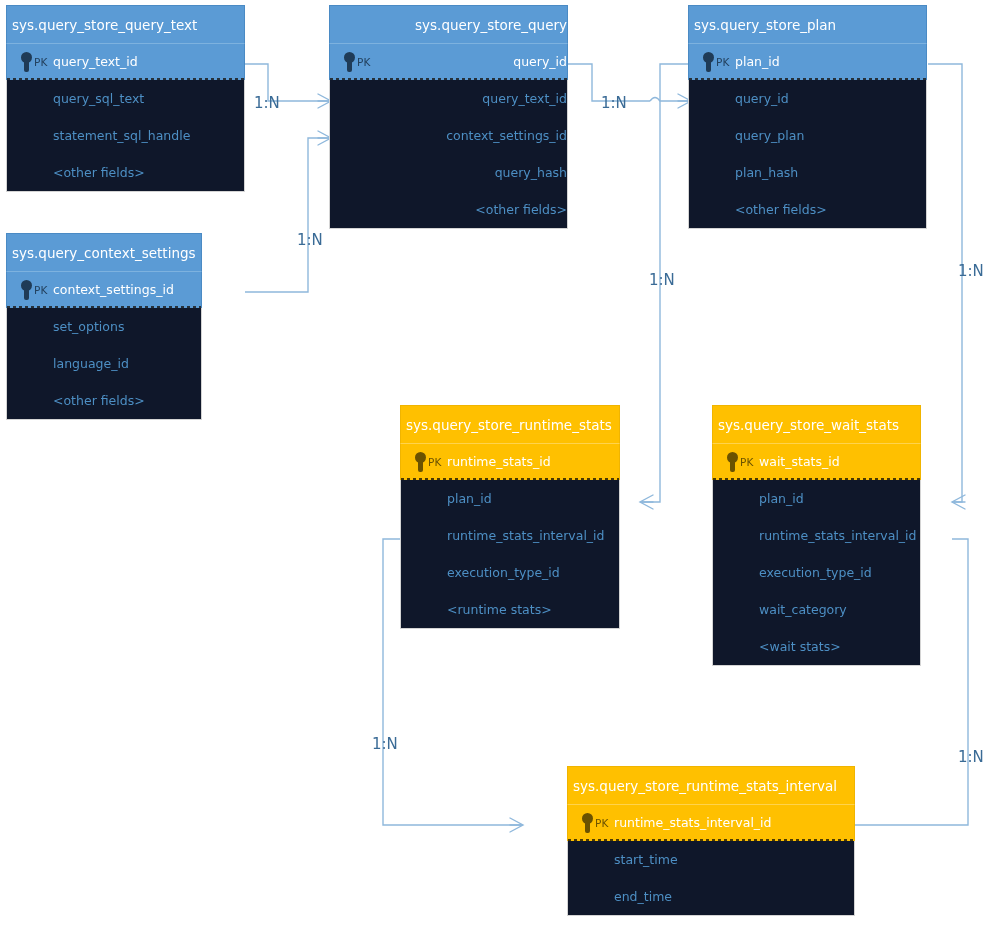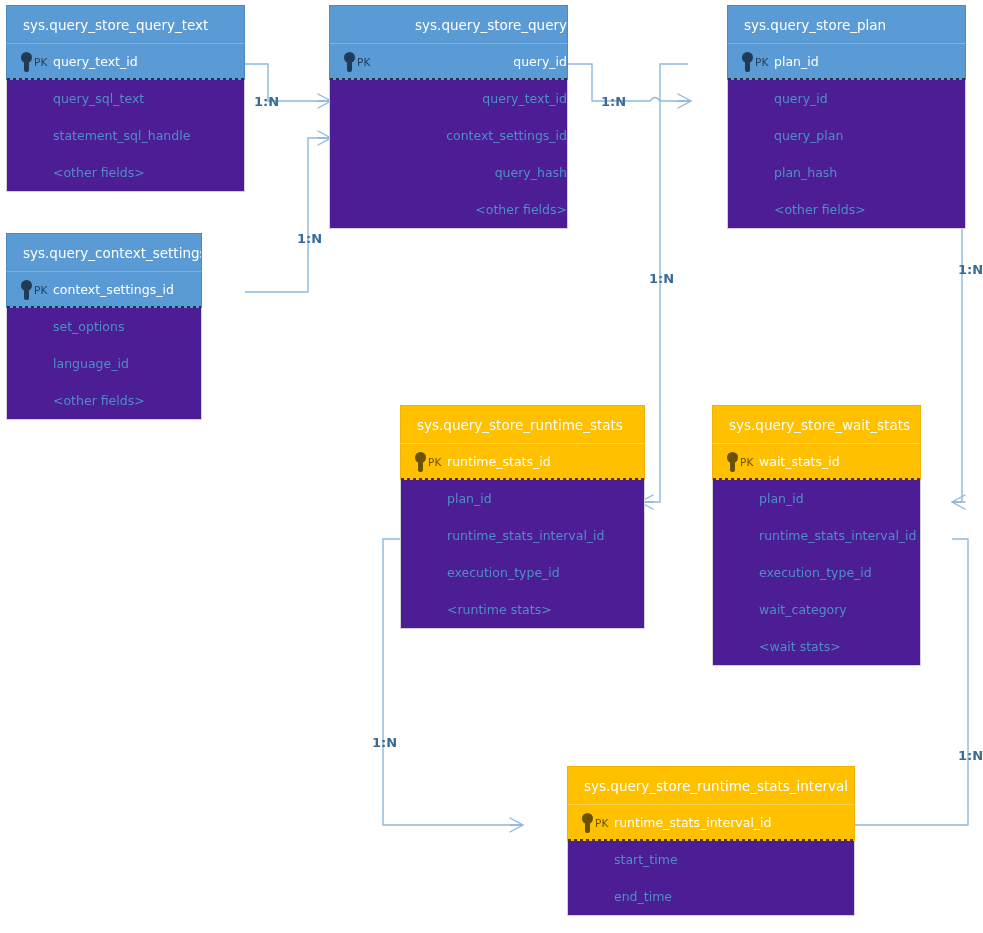--- a/index.html
+++ b/index.html
@@ -2,25 +2,25 @@
 <html><head>
 <meta charset="utf-8">
 <style>
   html,body{margin:0;padding:0;background:#ffffff;}
   body{width:983px;height:933px;position:relative;overflow:hidden;
        font-family:"DejaVu Sans","Liberation Sans",sans-serif;}
   #canvas{position:absolute;inset:0;width:983px;height:933px;}
   svg.links{position:absolute;left:0;top:0;width:983px;height:933px;pointer-events:none;}
 
   .table{position:absolute;box-sizing:border-box;}
-  .tbl-header{box-sizing:border-box;height:39px;line-height:39px;padding-left:16px;
+  .tbl-header{box-sizing:border-box;height:39px;line-height:39px;padding-left:5px;
               color:#ffffff;font-size:13.5px;white-space:nowrap;overflow:hidden;}
   .tbl-pk{box-sizing:border-box;height:36px;line-height:36px;position:relative;
           padding-left:46px;font-size:12.5px;white-space:nowrap;overflow:hidden;}
-  .tbl-body{box-sizing:border-box;background:#4c1d95;border:1px solid #d4d4d4;
+  .tbl-body{box-sizing:border-box;background:#0f172a;border:1px solid #d4d4d4;
             border-top:none;padding:0;}
   .field{height:37px;line-height:37px;padding-left:46px;font-size:12.5px;
          color:#4d8fc4;white-space:nowrap;overflow:hidden;}
 
   
   .blue .tbl-header{background:#5b9bd5;border:1px solid #4a8ac4;border-bottom:1px solid #7db2df;}
   .blue .tbl-pk{background:#5b9bd5;border-left:1px solid #4a8ac4;border-right:1px solid #4a8ac4;
                 color:#ffffff;}
   .blue .pk-underline{position:absolute;left:0;right:0;bottom:0;height:2px;
      background-image:repeating-linear-gradient(to right,#27313a 0 3px,transparent 3px 6px);}
@@ -38,22 +38,22 @@
 
   
   .keyicon{position:absolute;left:13px;top:50%;transform:translateY(-50%);
            width:13px;height:20px;}
   .keyglyph{position:absolute;}
   .kg-head{left:1px;top:0;width:11px;height:11px;border-radius:50%;}
   .kg-stem{left:4px;top:8px;width:5px;height:12px;border-radius:0 0 2px 2px;}
   .pklabel{position:absolute;left:27px;top:50%;transform:translateY(-50%);
            font-size:10.5px;letter-spacing:.2px;}
 
-  .relabel{position:absolute;font-size:13px;color:#3a6b96;
-           font-family:"DejaVu Sans","Liberation Sans",sans-serif;white-space:nowrap;font-weight:bold;}
+  .relabel{position:absolute;font-size:15px;color:#3a6b96;
+           font-family:"DejaVu Sans","Liberation Sans",sans-serif;white-space:nowrap;}
 </style>
 </head>
 <body>
 
 <div id="canvas">
 
   <svg class="links" viewBox="0 0 983 933" xmlns="http://www.w3.org/2000/svg">
     <g fill="none" stroke="#8fb8dc" stroke-width="1.4">
 
       <path d="M245,64 H268 V101 H328"></path>
@@ -146,40 +146,40 @@
       <span class="pk-underline"></span>
     </div>
     <div class="tbl-body">
       <div class="field">query_text_id</div>
       <div class="field">context_settings_id</div>
       <div class="field">query_hash</div>
       <div class="field">&lt;other fields&gt;</div>
     </div>
   </div>
 
-  <div class="table blue" style="left:727px;top:5px;width:239px;">
+  <div class="table blue" style="left:688px;top:5px;width:239px;">
     <div class="tbl-header">sys.query_store_plan</div>
     <div class="tbl-pk">
       <span class="keyicon">
         <span class="keyglyph kg-head"></span>
           <span class="keyglyph kg-stem"></span>
       </span>
       <span class="pklabel">PK</span>
       <span>plan_id</span>
       <span class="pk-underline"></span>
     </div>
     <div class="tbl-body">
       <div class="field">query_id</div>
       <div class="field">query_plan</div>
       <div class="field">plan_hash</div>
       <div class="field">&lt;other fields&gt;</div>
     </div>
   </div>
 
-  <div class="table orange" style="left:400px;top:405px;width:245px;">
+  <div class="table orange" style="left:400px;top:405px;width:220px;">
     <div class="tbl-header">sys.query_store_runtime_stats</div>
     <div class="tbl-pk">
       <span class="keyicon">
         <span class="keyglyph kg-head"></span>
           <span class="keyglyph kg-stem"></span>
       </span>
       <span class="pklabel">PK</span>
       <span>runtime_stats_id</span>
       <span class="pk-underline"></span>
     </div>

